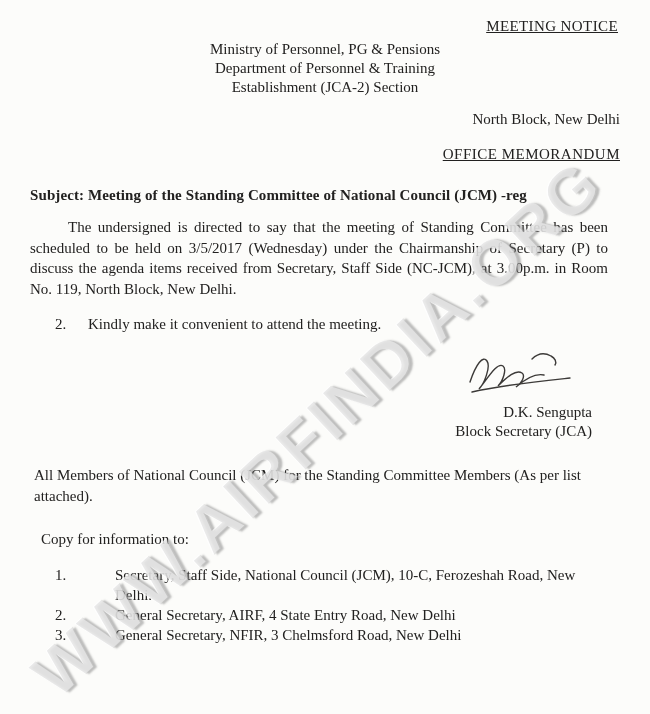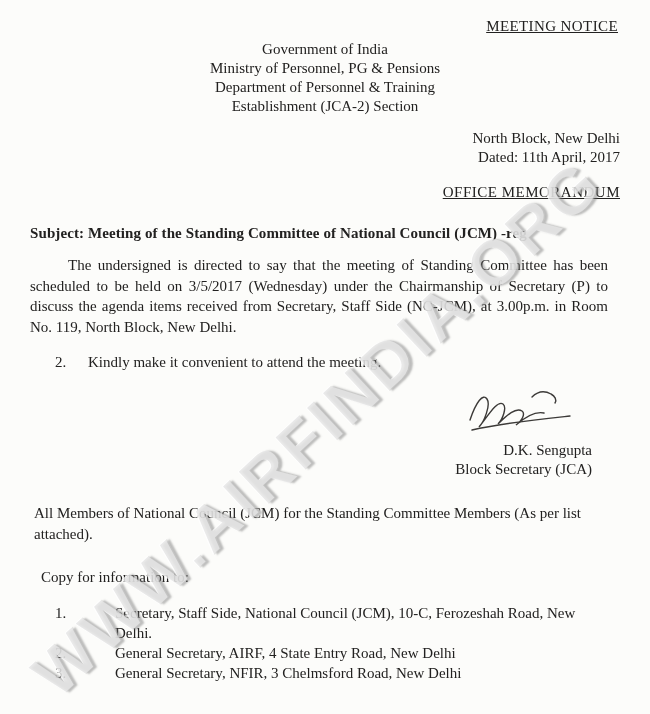--- a/index.html
+++ b/index.html
@@ -126,29 +126,27 @@
 
 <div class="page">
 
   <div class="watermark">WWW.AIRFINDIA.ORG</div>
 
   <div class="content">
 
     <div class="notice-line">MEETING NOTICE</div>
 
     <div class="center-block">
-      <div>Government of India</div>
       <div>Ministry of Personnel, PG &amp; Pensions</div>
       <div>Department of Personnel &amp; Training</div>
       <div>Establishment (JCA-2) Section</div>
     </div>
 
     <div class="right-block">
       <div>North Block, New Delhi</div>
-      <div>Dated: 11th April, 2017</div>
     </div>
 
     <div class="om-title">OFFICE MEMORANDUM</div>
 
     <div class="subject-line">Subject: Meeting of the Standing Committee of National Council (JCM) -reg</div>
 
     <p class="para1">The undersigned is directed to say that the meeting of Standing Committee has been scheduled to be held on 3/5/2017 (Wednesday) under the Chairmanship of Secretary (P) to discuss the agenda items received from Secretary, Staff Side (NC-JCM), at 3.00p.m. in Room No. 119, North Block, New Delhi.</p>
 
     <div class="para2">
       <span class="item-num">2.</span>

